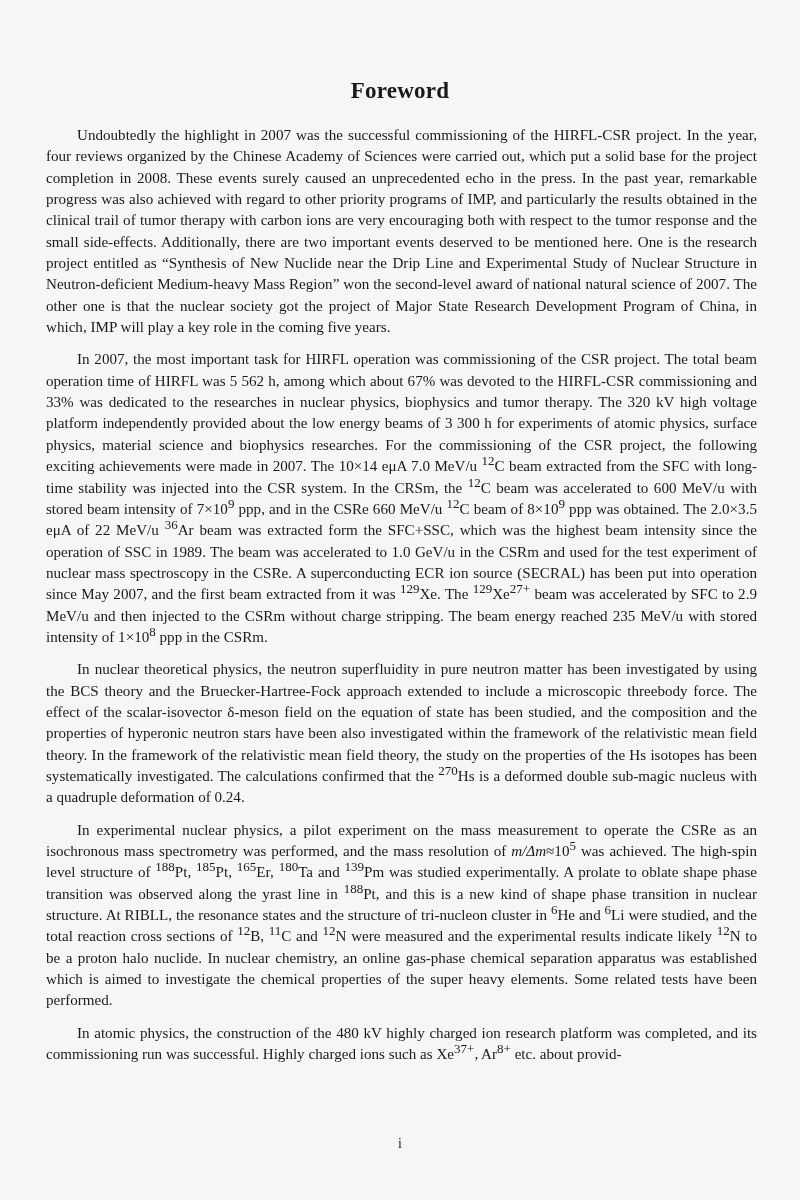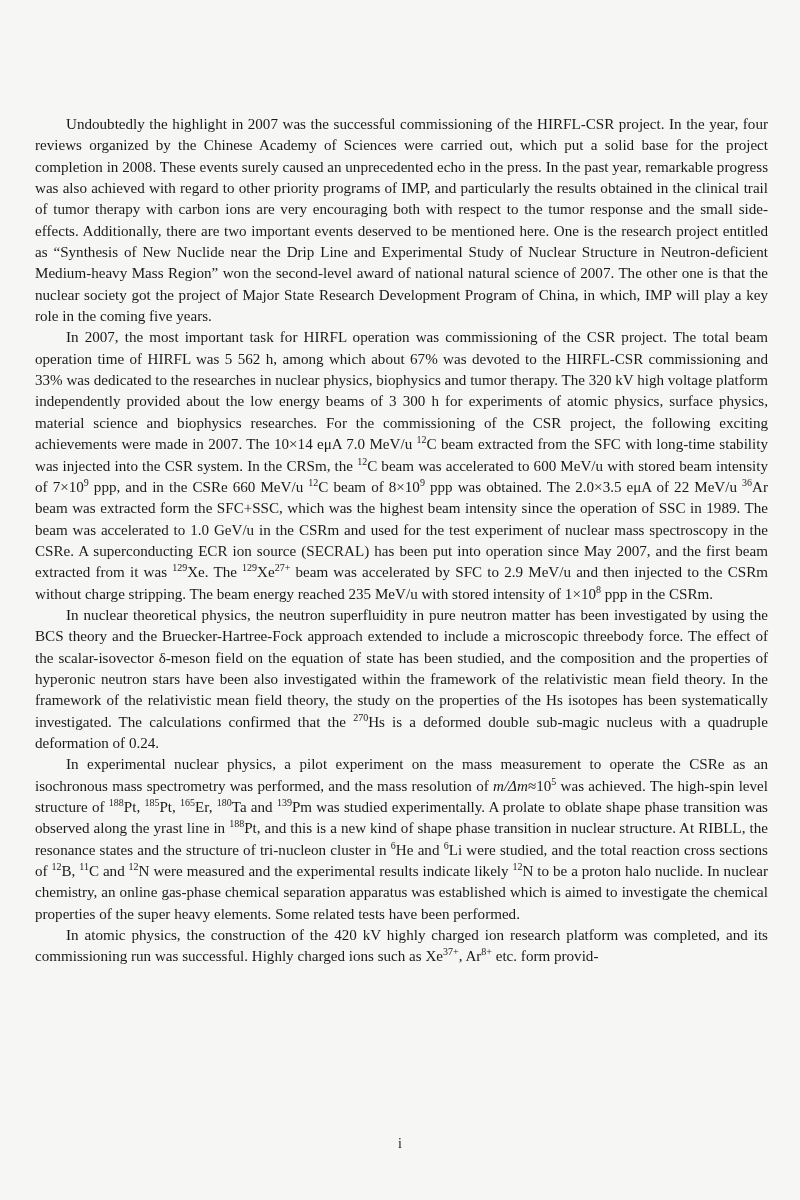--- a/index.html
+++ b/index.html
@@ -12,32 +12,33 @@
   .page { position: relative; width: 800px; height: 1200px; }
   .title {
     position: absolute; top: 78px; left: 0; width: 800px;
     text-align: center; font-weight: bold; font-size: 23px; letter-spacing: 0.2px;
   }
   .body {
     position: absolute; top: 114px; left: 35px; width: 733px;
     font-size: 15.1px; line-height: 21.35px; text-align: justify;
     hyphens: manual;
   }
-  .body p { margin: 0; text-indent: 31px; }
-  sup { font-size: 10px; line-height: 0; vertical-align: 6px; }
+  .body p { margin: 11px; text-indent: 31px; }
+  sup { font-size: 13px; line-height: 0; vertical-align: 6px; }
   .page-number {
     position: absolute; top: 1136px; left: 0; width: 800px; text-align: center;
     font-size: 14px;
   }
 </style>
 </head>
 <body>
 
 <div class="page">
+  <div class="title">Foreword</div>
   <div class="body" id="doc-body">
       <p><span>Undoubtedly the highlight in 2007 was the successful commissioning of the HIRFL-CSR project. In the year, four reviews organized by the Chinese Academy of Sciences were carried out, which put a solid base for the project completion in 2008. These events surely caused an unprecedented echo in the press. In the past year, remarkable progress was also achieved with regard to other priority programs of IMP, and particularly the results obtained in the clinical trail of tumor therapy with carbon ions are very encouraging both with respect to the tumor response and the small side-effects. Additionally, there are two important events deserved to be mentioned here. One is the research project entitled as “Synthesis of New Nuclide near the Drip Line and Experimental Study of Nuclear Structure in Neutron-deficient Medium-heavy Mass Region” won the second-level award of national natural science of 2007. The other one is that the nuclear society got the project of Major State Research Development Program of China, in which, IMP will play a key role in the coming five years.</span></p>
       <p><span>In 2007, the most important task for HIRFL operation was commissioning of the CSR project. The total beam operation time of HIRFL was 5 562 h, among which about 67% was devoted to the HIRFL-CSR commissioning and 33% was dedicated to the researches in nuclear physics, biophysics and tumor therapy. The 320 kV high voltage platform independently provided about the low energy beams of 3 300 h for experiments of atomic physics, surface physics, material science and biophysics researches. For the commissioning of the CSR project, the following exciting achievements were made in 2007. The 10×14 eμA 7.0 MeV/u </span><sup>12</sup><span>C beam extracted from the SFC with long-time stability was injected into the CSR sys­tem. In the CRSm, the </span><sup>12</sup><span>C beam was accelerated to 600 MeV/u with stored beam intensity of 7×10</span><sup>9</sup><span> ppp, and in the CSRe 660 MeV/u </span><sup>12</sup><span>C beam of 8×10</span><sup>9</sup><span> ppp was obtained. The 2.0×3.5 eμA of 22 MeV/u </span><sup>36</sup><span>Ar beam was extracted form the SFC+SSC, which was the highest beam intensity since the operation of SSC in 1989. The beam was accelerated to 1.0 GeV/u in the CSRm and used for the test experiment of nuclear mass spectroscopy in the CSRe. A superconducting ECR ion source (SECRAL) has been put into operation since May 2007, and the first beam extracted from it was </span><sup>129</sup><span>Xe. The </span><sup>129</sup><span>Xe</span><sup>27+</sup><span> beam was accelerated by SFC to 2.9 MeV/u and then injected to the CSRm without charge stripping. The beam energy reached 235 MeV/u with stored intensity of 1×10</span><sup>8</sup><span> ppp in the CSRm.</span></p>
       <p><span>In nuclear theoretical physics, the neutron superfluidity in pure neutron matter has been investigated by using the BCS theory and the Bruecker-Hartree-Fock approach extended to include a microscopic three­body force. The effect of the scalar-isovector δ-meson field on the equation of state has been studied, and the composition and the properties of hyperonic neutron stars have been also investigated within the frame­work of the relativistic mean field theory. In the framework of the relativistic mean field theory, the study on the properties of the Hs isotopes has been systematically investigated. The calculations confirmed that the </span><sup>270</sup><span>Hs is a deformed double sub-magic nucleus with a quadruple deformation of 0.24.</span></p>
       <p><span>In experimental nuclear physics, a pilot experiment on the mass measurement to operate the CSRe as an isochronous mass spectrometry was performed, and the mass resolution of </span><i>m/Δm</i><span>≈10</span><sup>5</sup><span> was achieved. The high-spin level structure of </span><sup>188</sup><span>Pt, </span><sup>185</sup><span>Pt, </span><sup>165</sup><span>Er, </span><sup>180</sup><span>Ta and </span><sup>139</sup><span>Pm was studied experimentally. A prolate to oblate shape phase transition was observed along the yrast line in </span><sup>188</sup><span>Pt, and this is a new kind of shape phase transition in nuclear structure. At RIBLL, the resonance states and the structure of tri-nucleon clus­ter in </span><sup>6</sup><span>He and </span><sup>6</sup><span>Li were studied, and the total reaction cross sections of </span><sup>12</sup><span>B, </span><sup>11</sup><span>C and </span><sup>12</sup><span>N were measured and the experimental results indicate likely </span><sup>12</sup><span>N to be a proton halo nuclide. In nuclear chemistry, an on­line gas-phase chemical separation apparatus was established which is aimed to investigate the chemical properties of the super heavy elements. Some related tests have been performed.</span></p>
-      <p><span>In atomic physics, the construction of the 420 kV highly charged ion research platform was comple­ted, and its commissioning run was successful. Highly charged ions such as Xe</span><sup>37+</sup><span>, Ar</span><sup>8+</sup><span> etc. form provid-</span></p>
+      <p><span>In atomic physics, the construction of the 480 kV highly charged ion research platform was comple­ted, and its commissioning run was successful. Highly charged ions such as Xe</span><sup>37+</sup><span>, Ar</span><sup>8+</sup><span> etc. about provid-</span></p>
     </div>
   <div class="page-number">i</div>
 </div>
 
 </body></html>

